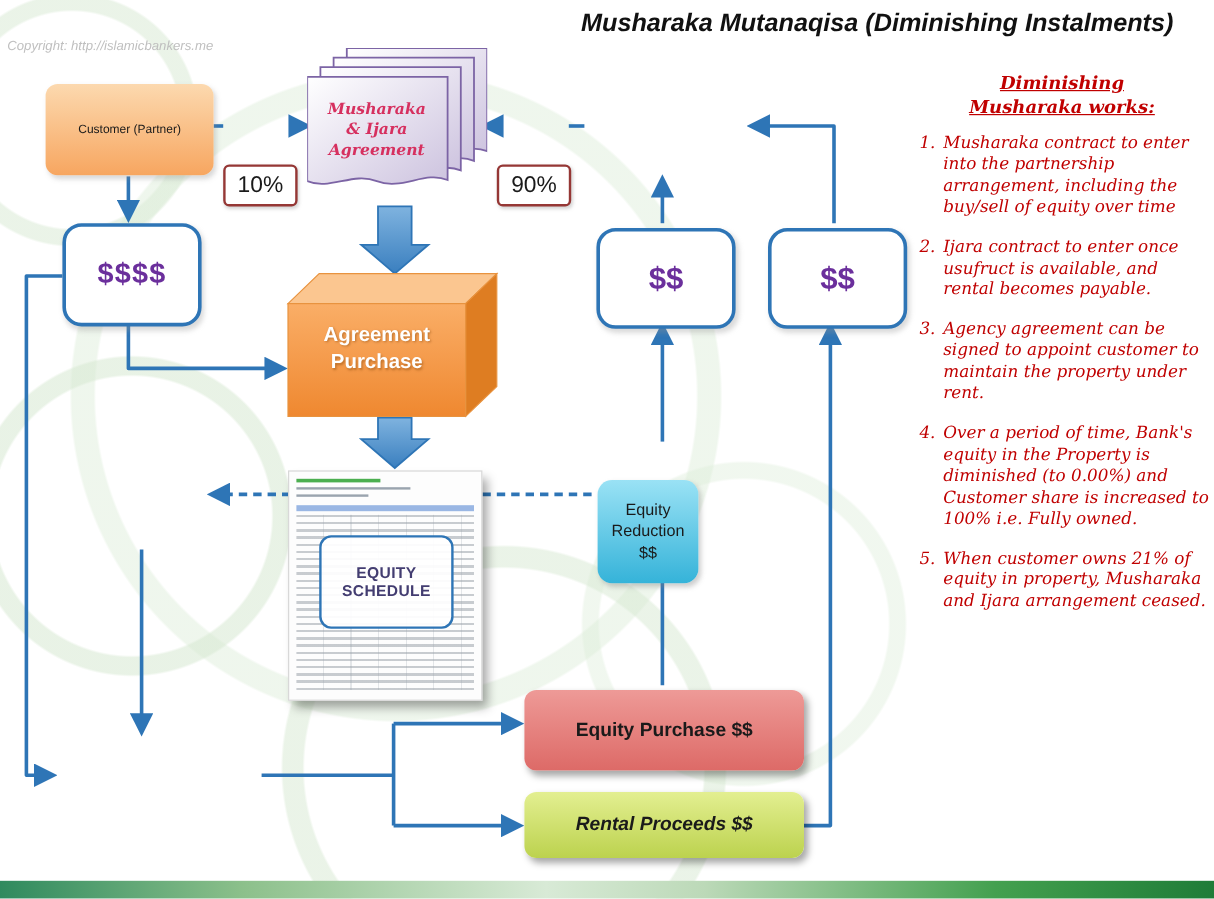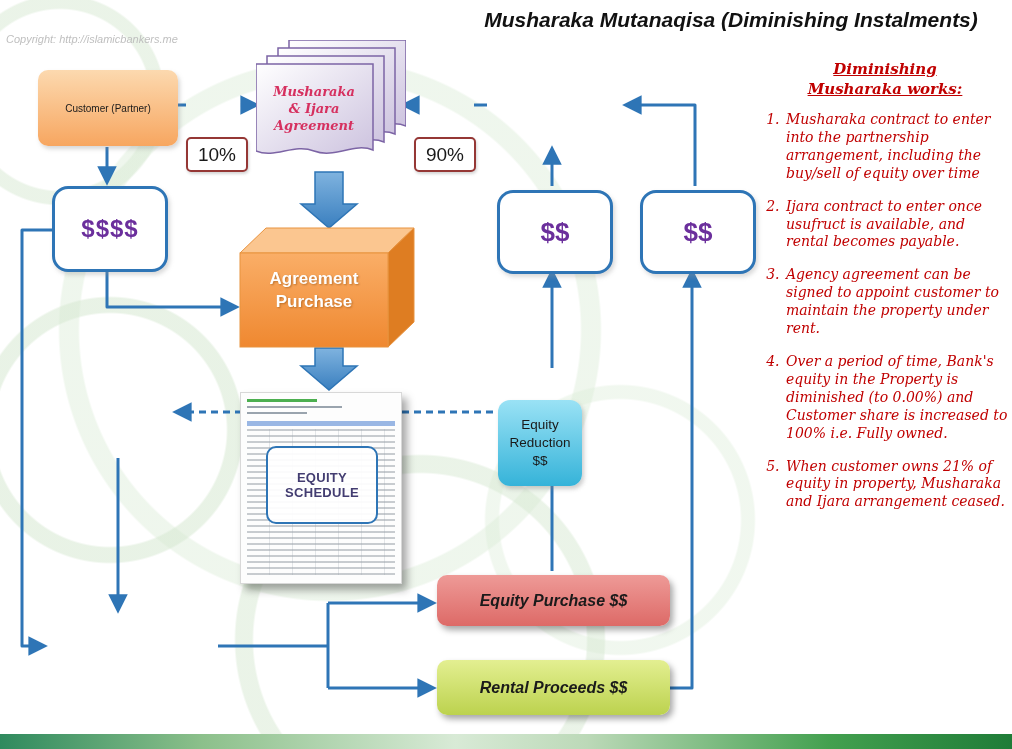--- a/index.html
+++ b/index.html
@@ -49,23 +49,23 @@
         background:
           repeating-linear-gradient(90deg, transparent 0 22px, rgba(150,160,170,.25) 22px 23px),
           repeating-linear-gradient(180deg, rgba(120,130,140,.4) 0 2px, transparent 2px 6px);}
   .sheet-head1{position:absolute;left:6px;top:6px;width:70px;height:3px;background:#4caf50;}
   .sheet-head2{position:absolute;left:6px;top:13px;width:95px;height:2px;background:#9aa4ae;}
   .sheet-head3{position:absolute;left:6px;top:19px;width:60px;height:2px;background:#9aa4ae;}
   .sheet-head4{position:absolute;left:6px;right:6px;top:28px;height:5px;background:#9ab7e4;}
   .sched{left:266px;top:446px;width:112px;height:78px;padding:0 14px;box-sizing:border-box;
          background:rgba(255,255,255,.92);border:2px solid #2E75B6;border-radius:10px;
          color:#433D71;font-weight:bold;font-size:13px;letter-spacing:.3px;z-index:3;}
-  .eq-pur{left:437px;top:575px;width:233px;height:51px;border-radius:10px;
+  .eq-pur{left:437px;top:575px;width:233px;height:67px;border-radius:10px;
           background:linear-gradient(180deg,#EE9A97,#DD6A67);font-size:16px;font-weight:bold;
-          font-style:italic;box-shadow:3px 4px 6px rgba(0,0,0,.35);}
+          box-shadow:3px 4px 6px rgba(0,0,0,.35);}
   .rental{left:437px;top:660px;width:233px;height:55px;border-radius:10px;
           background:linear-gradient(180deg,#E3EF91,#BCD24E);font-size:16px;font-weight:bold;
           font-style:italic;box-shadow:3px 4px 6px rgba(0,0,0,.35);}
   .monthly{left:48px;top:615px;width:170px;height:62px;padding:0 27px;box-sizing:border-box;
            background:linear-gradient(180deg,#97ACDF,#5F7FCB);border-radius:8px;font-size:14px;
            line-height:1.3;box-shadow:3px 4px 6px rgba(0,0,0,.3);}
   .notes{left:762px;top:60px;width:246px;z-index:3;color:#C00000;
          font-family:"DejaVu Serif",serif;font-style:italic;}
   .notes-heading{width:200px;margin:0 auto 12px auto;text-align:center;font-size:15px;
                  font-weight:bold;text-decoration:underline;line-height:1.3;}

